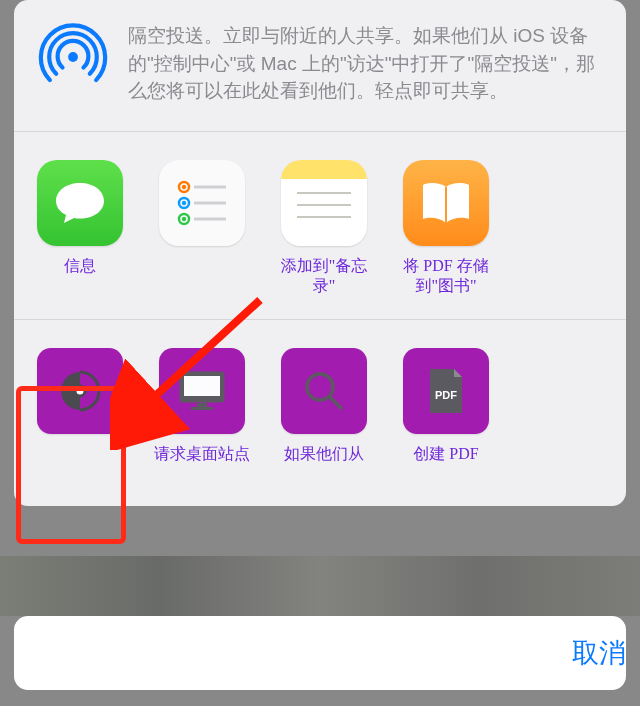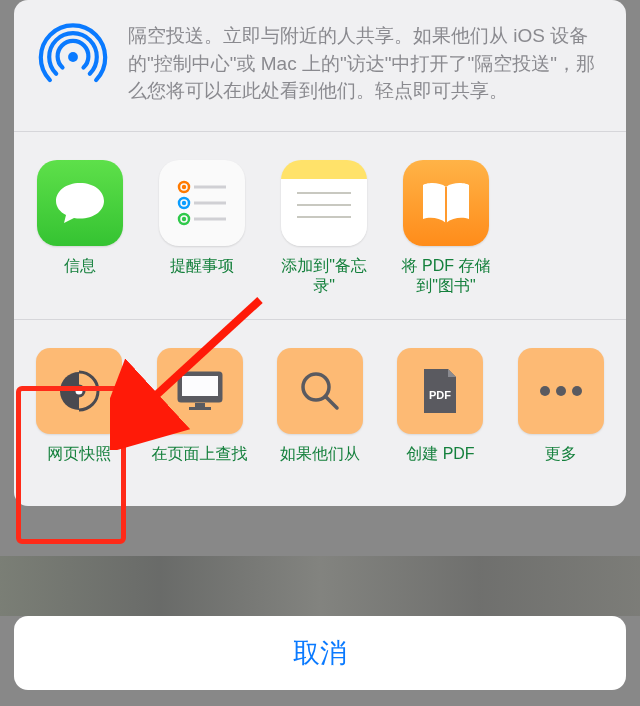--- a/index.html
+++ b/index.html
@@ -67,50 +67,51 @@
     display: flex;
     align-items: center;
     justify-content: center;
     margin-bottom: 10px;
     box-shadow: 0 1px 2px rgba(0,0,0,0.12);
   }
   .action-icon {
     width: 86px;
     height: 86px;
     border-radius: 14px;
-    background: #fdba74;
+    background: #a21caf;
     display: flex;
     align-items: center;
     justify-content: center;
     margin-bottom: 10px;
     box-shadow: 0 1px 2px rgba(0,0,0,0.10);
   }
   .tile-label {
     font-size: 16px;
-    color: #15803d;
+    color: #6d28d9;
     line-height: 1.3;
     min-height: 40px;
+    font-family: Liberation Serif, serif;
   }
   .highlight {
     position: absolute;
     border: 5px solid #ff2a18;
     border-radius: 6px;
     pointer-events: none;
   }
   .cancel {
     position: absolute;
     left: 14px;
     right: 14px;
     bottom: 16px;
     height: 74px;
     background: #fff;
     border-radius: 14px;
     display: flex;
     align-items: center;
-    justify-content: center;
+    justify-content: flex-end;
     font-size: 27px;
     color: #0a7aff;
     font-weight: 400;
   }
   .arrow {
     position: absolute;
     pointer-events: none;
   }
   
   .bgstrip {
@@ -164,21 +165,20 @@
             <circle cx="14" cy="16" r="2.2" fill="#ff7a00"></circle>
           <circle cx="14" cy="32" r="5" fill="none" stroke="#0a9dff" stroke-width="2.5"></circle>
             <circle cx="14" cy="32" r="2.2" fill="#0a9dff"></circle>
           <circle cx="14" cy="48" r="5" fill="none" stroke="#2fc94a" stroke-width="2.5"></circle>
             <circle cx="14" cy="48" r="2.2" fill="#2fc94a"></circle>
           <line x1="24" y1="16" x2="56" y2="16" stroke="#d0d0d4" stroke-width="3"></line>
           <line x1="24" y1="32" x2="56" y2="32" stroke="#d0d0d4" stroke-width="3"></line>
           <line x1="24" y1="48" x2="56" y2="48" stroke="#d0d0d4" stroke-width="3"></line>
         </svg>
       </div>
-      <div class="tile-label">提醒事项</div>
     </div>
 
     <div class="tile">
       <div class="app-icon" style="background:linear-gradient(#ffe26a 0,#ffe26a 22%,#fff 22%,#fff 100%);">
         <svg width="70" height="50" viewBox="0 0 70 50" style="margin-top:18px;">
           <line x1="8" y1="6" x2="62" y2="6" stroke="#c8c8c0" stroke-width="2"></line>
           <line x1="8" y1="18" x2="62" y2="18" stroke="#c8c8c0" stroke-width="2"></line>
           <line x1="8" y1="30" x2="62" y2="30" stroke="#c8c8c0" stroke-width="2"></line>
         </svg>
       </div>
@@ -202,34 +202,33 @@
   <div class="row actions">
 
     <div class="tile">
       <div class="action-icon">
         <svg width="46" height="46" viewBox="0 0 46 46">
             <path d="M23 4a19 19 0 1 0 0 38V4z" fill="#4a4a50"></path>
             <path d="M23 4a19 19 0 0 1 0 38" fill="none" stroke="#4a4a50" stroke-width="3"></path>
             <circle cx="23" cy="23" r="5" fill="#fcfcfe" stroke="#4a4a50" stroke-width="3"></circle>
           </svg>
       </div>
-      <div class="tile-label">网页快照</div>
     </div>
 
     <div class="tile">
       <div class="action-icon">
         <svg width="50" height="44" viewBox="0 0 50 44">
             <rect x="4" y="4" width="42" height="28" rx="2" fill="none" stroke="#5a5a60" stroke-width="3"></rect>
             <rect x="4" y="4" width="42" height="28" rx="2" fill="#5a5a60"></rect>
             <rect x="7" y="7" width="36" height="20" fill="#fcfcfe"></rect>
             <rect x="20" y="34" width="10" height="4" fill="#5a5a60"></rect>
             <rect x="14" y="38" width="22" height="3" fill="#5a5a60"></rect>
           </svg>
       </div>
-      <div class="tile-label">在页面上查找</div>
+      <div class="tile-label">请求桌面站点</div>
     </div>
 
     <div class="tile">
       <div class="action-icon">
         <svg width="46" height="46" viewBox="0 0 46 46">
             <circle cx="19" cy="19" r="13" fill="none" stroke="#5a5a60" stroke-width="3.5"></circle>
             <line x1="29" y1="29" x2="40" y2="40" stroke="#5a5a60" stroke-width="3.5" stroke-linecap="round"></line>
           </svg>
       </div>
       <div class="tile-label">如果他们从</div>
@@ -239,30 +238,20 @@
       <div class="action-icon">
         <svg width="40" height="48" viewBox="0 0 40 48">
             <path d="M4 2h24l8 8v36H4z" fill="#5a5a60"></path>
             <path d="M28 2v8h8" fill="#8a8a90"></path>
             <text x="20" y="32" text-anchor="middle" fill="#fff" font-size="11" font-weight="bold" font-family="Helvetica">PDF</text>
           </svg>
       </div>
       <div class="tile-label">创建 PDF</div>
     </div>
 
-    <div class="tile">
-      <div class="action-icon">
-        <svg width="50" height="14" viewBox="0 0 50 14">
-            <circle cx="9" cy="7" r="5" fill="#5a5a60"></circle>
-            <circle cx="25" cy="7" r="5" fill="#5a5a60"></circle>
-            <circle cx="41" cy="7" r="5" fill="#5a5a60"></circle>
-          </svg>
-      </div>
-      <div class="tile-label">更多</div>
-    </div>
 
   </div>
 </div>
 
 <div class="highlight" style="left:16px; top:386px; width:110px; height:158px;"></div>
 
 <svg class="arrow" style="left:110px; top:280px;" width="170" height="170">
   <defs>
     <marker id="ah" markerWidth="12" markerHeight="12" refX="3" refY="6" orient="auto">
       <path d="M0 0 L12 6 L0 12 z" fill="#ff1a08"></path>

